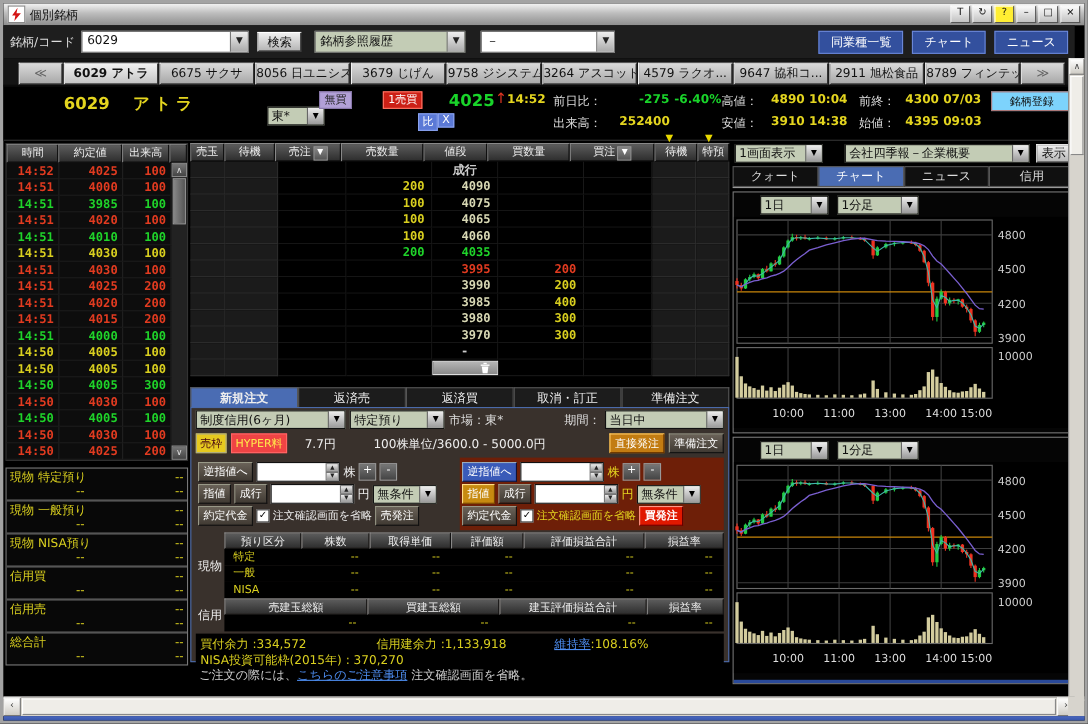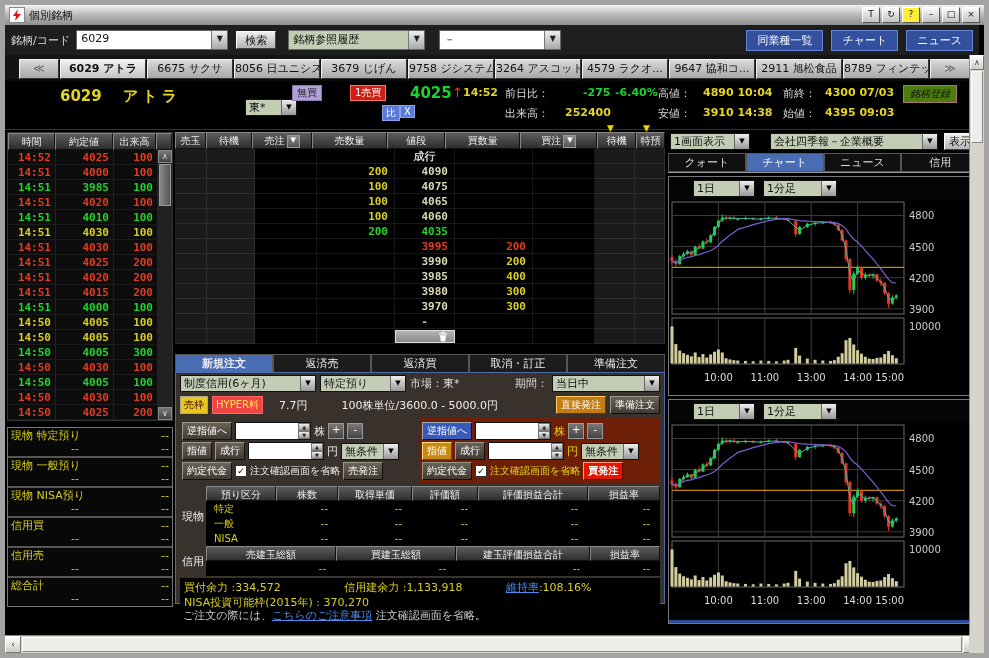--- a/index.html
+++ b/index.html
@@ -1,16 +1,16 @@
 <!DOCTYPE html>
 <html><head>
 <meta charset="utf-8">
 <style>
   html,body{margin:0;padding:0;background:#555;font-family:"DejaVu Sans","Liberation Sans",sans-serif;}
-  .window{position:relative;width:989px;height:658px;background:#000;overflow:hidden;border:5px solid #a3a3a3;box-sizing:border-box;}
+  .window{position:relative;width:989px;height:658px;background:#000;overflow:hidden;border:3px solid #a3a3a3;box-sizing:border-box;}
   
   .titlebar{height:20px;background:linear-gradient(#f4f4f4,#bdbdbd 45%,#8e8e8e);display:flex;align-items:center;padding:0 4px;box-sizing:border-box;}
   .app-icon{width:14px;height:14px;background:#fff;border:1px solid #888;margin-right:4px;display:flex;align-items:center;justify-content:center;}
   .titlebar .title{font-size:11px;color:#111;flex:1;}
   .winbtn{width:16px;height:14px;margin-left:2px;background:linear-gradient(#fafafa,#c2c2c2);border:1px solid;border-color:#fff #555 #555 #fff;font-size:9px;line-height:12px;text-align:center;color:#111;cursor:pointer;}
   .winbtn.help{background:#ffee33;}
   
   .toolbar{height:30px;background:#1e1e1e;display:flex;align-items:center;padding:0 6px;box-sizing:border-box;width:974px;}
   .lbl{color:#ddd;font-size:11px;}
   .combo{display:flex;align-items:stretch;height:18px;border:1px solid #666;background:#fff;}
@@ -24,21 +24,21 @@
   .stab{height:20px;background:linear-gradient(#d9d9d9,#a8a8a8);border:1px solid;border-color:#f2f2f2 #333 #333 #f2f2f2;color:#111;font-size:11px;line-height:18px;text-align:center;margin-right:1px;white-space:nowrap;overflow:hidden;cursor:pointer;box-sizing:border-box;}
   .stab.active{background:linear-gradient(#f2f2f2,#c4c4c4);font-weight:bold;}
   .stab.nav{width:40px;color:#666;}
   
   .stockheader{position:relative;height:48px;background:#000;width:974px;border-bottom:1px solid #333;font-size:11px;}
   .sh{position:absolute;white-space:nowrap;}
   .yel{color:#e4d51f;} .grn{color:#19d42a;} .wht{color:#ddd;} .redtx{color:#e03522;}
   .badge-purple{background:#b2a0d8;color:#222;padding:0 4px;font-size:10px;border:1px solid #8877aa;}
   .badge-red{background:#cc2016;color:#fff;padding:0 4px;font-size:10px;border:1px solid #ff7766;}
   .minibtn{background:#5b79d6;color:#fff;font-size:10px;padding:0 3px;border:1px solid #8aa2ee;cursor:pointer;}
-  .pinkbtn{background:#4d7c0f;border:1px solid #aa7777;color:#111;font-size:10px;padding:1px 6px;cursor:pointer;font-style:italic;}
+  .pinkbtn{background:#7dd3fc;border:1px solid #aa7777;color:#111;font-size:10px;padding:1px 16px;cursor:pointer;}
   
   .main{position:relative;height:506px;width:974px;}
   
   .trades{position:absolute;left:2px;top:2px;width:166px;background:#0d0d0d;border:1px solid #333;box-sizing:border-box;}
   .t-head{display:flex;height:17px;}
   .hcell{background:linear-gradient(#5c5c5c,#2e2e2e);border:1px solid;border-color:#888 #111 #111 #888;color:#eee;font-size:10px;text-align:center;line-height:15px;box-sizing:border-box;}
   .t-body{position:relative;}
   .t-row{display:flex;height:15px;font-family:"DejaVu Sans Mono",monospace;font-size:11px;font-weight:bold;}
   .t-row span{display:block;border-right:1px solid #222;border-bottom:1px solid #1c1c1c;box-sizing:border-box;text-align:right;padding-right:4px;line-height:15px;}
   .c-red{color:#e23b20;} .c-green{color:#1fd42a;} .c-yellow{color:#d9cf1f;} .c-pale{color:#d8d8b4;} .c-white{color:#ccc;}

